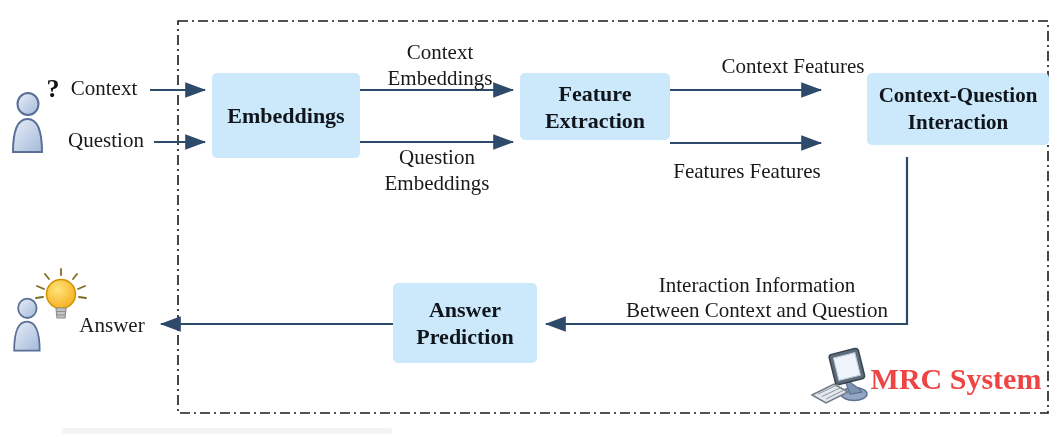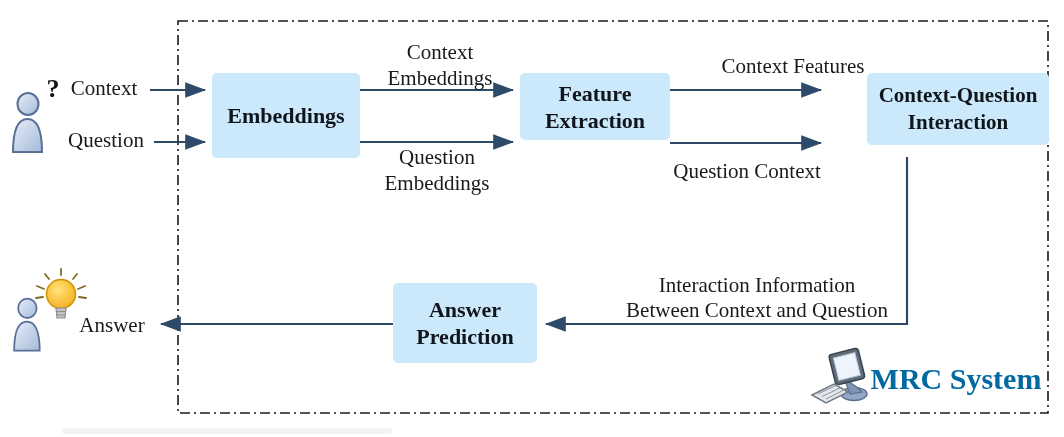--- a/index.html
+++ b/index.html
@@ -21,21 +21,21 @@
   .m-answer    { left:393px; top:283px; width:144px; height:80px; font-size:22px; line-height:27px; }
   .flow-label {
     position:absolute; transform:translate(-50%,-50%);
     font-size:21px; color:#1a1a1a; text-align:center;
     white-space:pre-line; line-height:26px;
     font-family:"Liberation Serif", serif;
   }
   .q-mark { position:absolute; left:53px; top:89px; transform:translate(-50%,-50%);
     font-size:26px; font-weight:700; color:#111111; }
   .mrc-label { position:absolute; left:956px; top:379px; transform:translate(-50%,-50%);
-    font-size:30px; font-weight:700; color:#0369a1; white-space:nowrap; }
+    font-size:30px; font-weight:700; color:#ef4444; white-space:nowrap; }
   .bottom-smudge { position:absolute; left:62px; top:428px; width:330px; height:6px;
     background:#f2f4f2; border-radius:3px; }
 </style>
 </head>
 <body>
 
 <div class="canvas">
 
   <svg class="overlay">
     <defs>
@@ -116,20 +116,20 @@
   <div class="q-mark">?</div>
   <div class="flow-label" style="left:104px; top:88px;">Context</div>
   <div class="flow-label" style="left:106px; top:140px;">Question</div>
   <div class="flow-label" style="left:112px; top:325px;">Answer</div>
 
   <div class="flow-label" style="left:440px; top:65px;">Context
 Embeddings</div>
   <div class="flow-label" style="left:437px; top:170px;">Question
 Embeddings</div>
   <div class="flow-label" style="left:749px; top:66px;margin-left:44px;">Context Features</div>
-  <div class="flow-label" style="left:747px; top:171px;">Question Context</div>
+  <div class="flow-label" style="left:747px; top:171px;">Features Features</div>
   <div class="flow-label" style="left:757px; top:298px; line-height:25px;text-align:center;">Interaction Information
 Between Context and Question</div>
 
   <div class="mrc-label">MRC System</div>
 
   <div class="bottom-smudge"></div>
 </div>
 
 </body></html>

